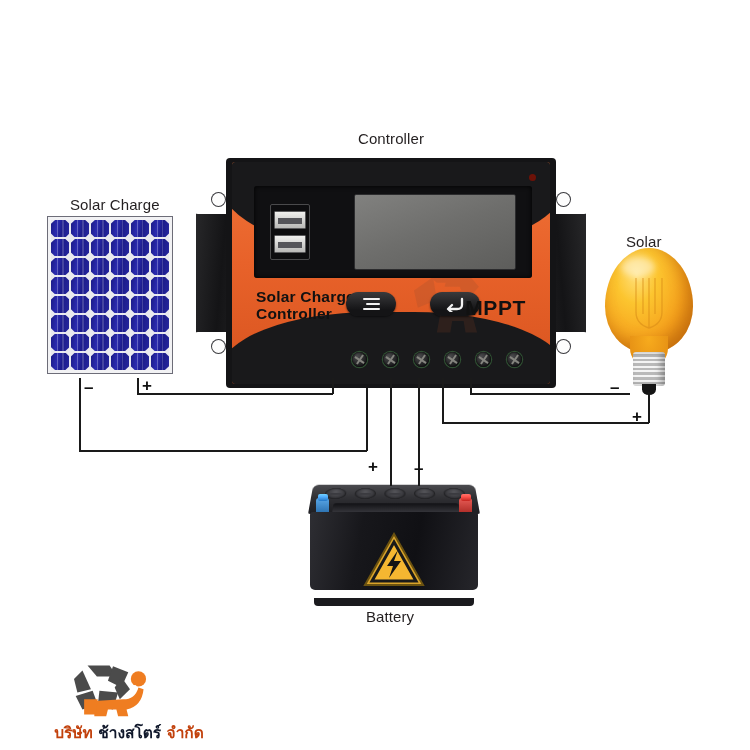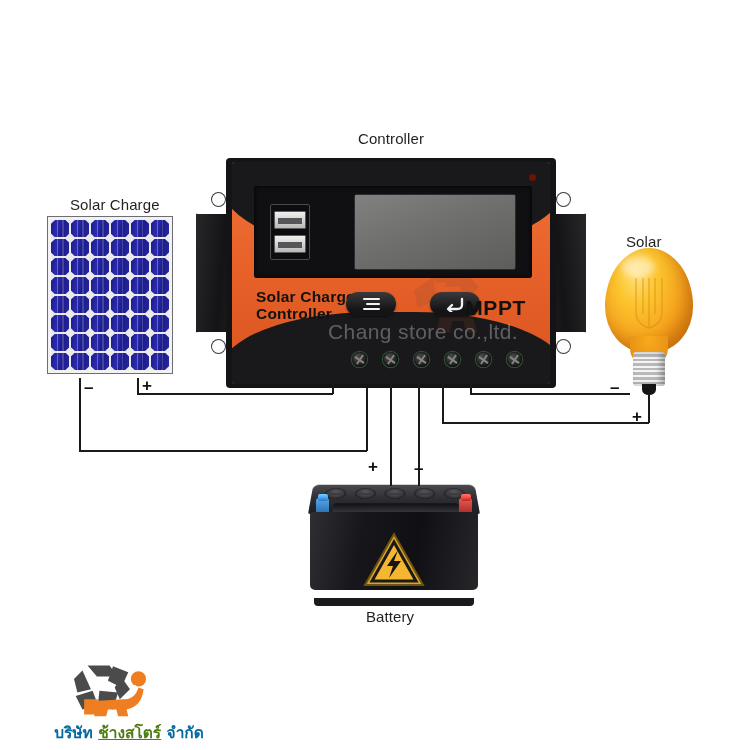--- a/index.html
+++ b/index.html
@@ -168,22 +168,22 @@
      background:#151515;border-radius:0 0 50% 50%;}
   .filament{position:absolute;left:26px;top:30px;width:42px;height:62px;
      opacity:.55;}
 
   
   #footer-logo{position:absolute;left:44px;top:662px;width:170px;height:82px;}
   .logo-mark{position:absolute;left:26px;top:0;width:86px;height:56px;}
   .logo-text{position:absolute;left:0;top:58px;width:170px;text-align:center;
      font-size:15.5px;font-weight:700;white-space:nowrap;
      font-family:"DejaVu Sans","Liberation Sans",sans-serif;}
-  .tk{color:#0369a1;}
-  .to{color:#4d7c0f;text-decoration:underline;}
+  .tk{color:#c2410c;}
+  .to{color:#0f172a;}
 </style>
 </head>
 <body>
 
 <div class="stage">
 
   <div class="lbl" style="left:70px;top:196px;">Solar Charge</div>
   <div class="lbl" style="left:358px;top:130px;">Controller</div>
   <div class="lbl" style="left:626px;top:233px;">Solar</div>
   <div class="lbl" style="left:366px;top:608px;">Battery</div>
@@ -296,21 +296,20 @@
 
         <div class="btn back">
           <svg width="20" height="15" viewBox="0 0 20 15">
             <path d="M17 2 L17 8 Q17 12 12 12 L4 12" stroke="#f2f2f2" stroke-width="2.3" fill="none" stroke-linecap="round"></path>
             <path d="M7 8 L3 12 L7 15.5" stroke="#f2f2f2" stroke-width="2.3" fill="none" stroke-linecap="round" stroke-linejoin="round"></path>
           </svg>
         </div>
 
         <div class="mppt">MPPT</div>
 
-        <div class="wm">Chang store co.,ltd.</div>
 
         <div class="terms">
           <div class="screw"></div>
           <div class="screw"></div>
           <div class="screw"></div>
           <div class="screw"></div>
           <div class="screw"></div>
           <div class="screw"></div>
         </div>
 

